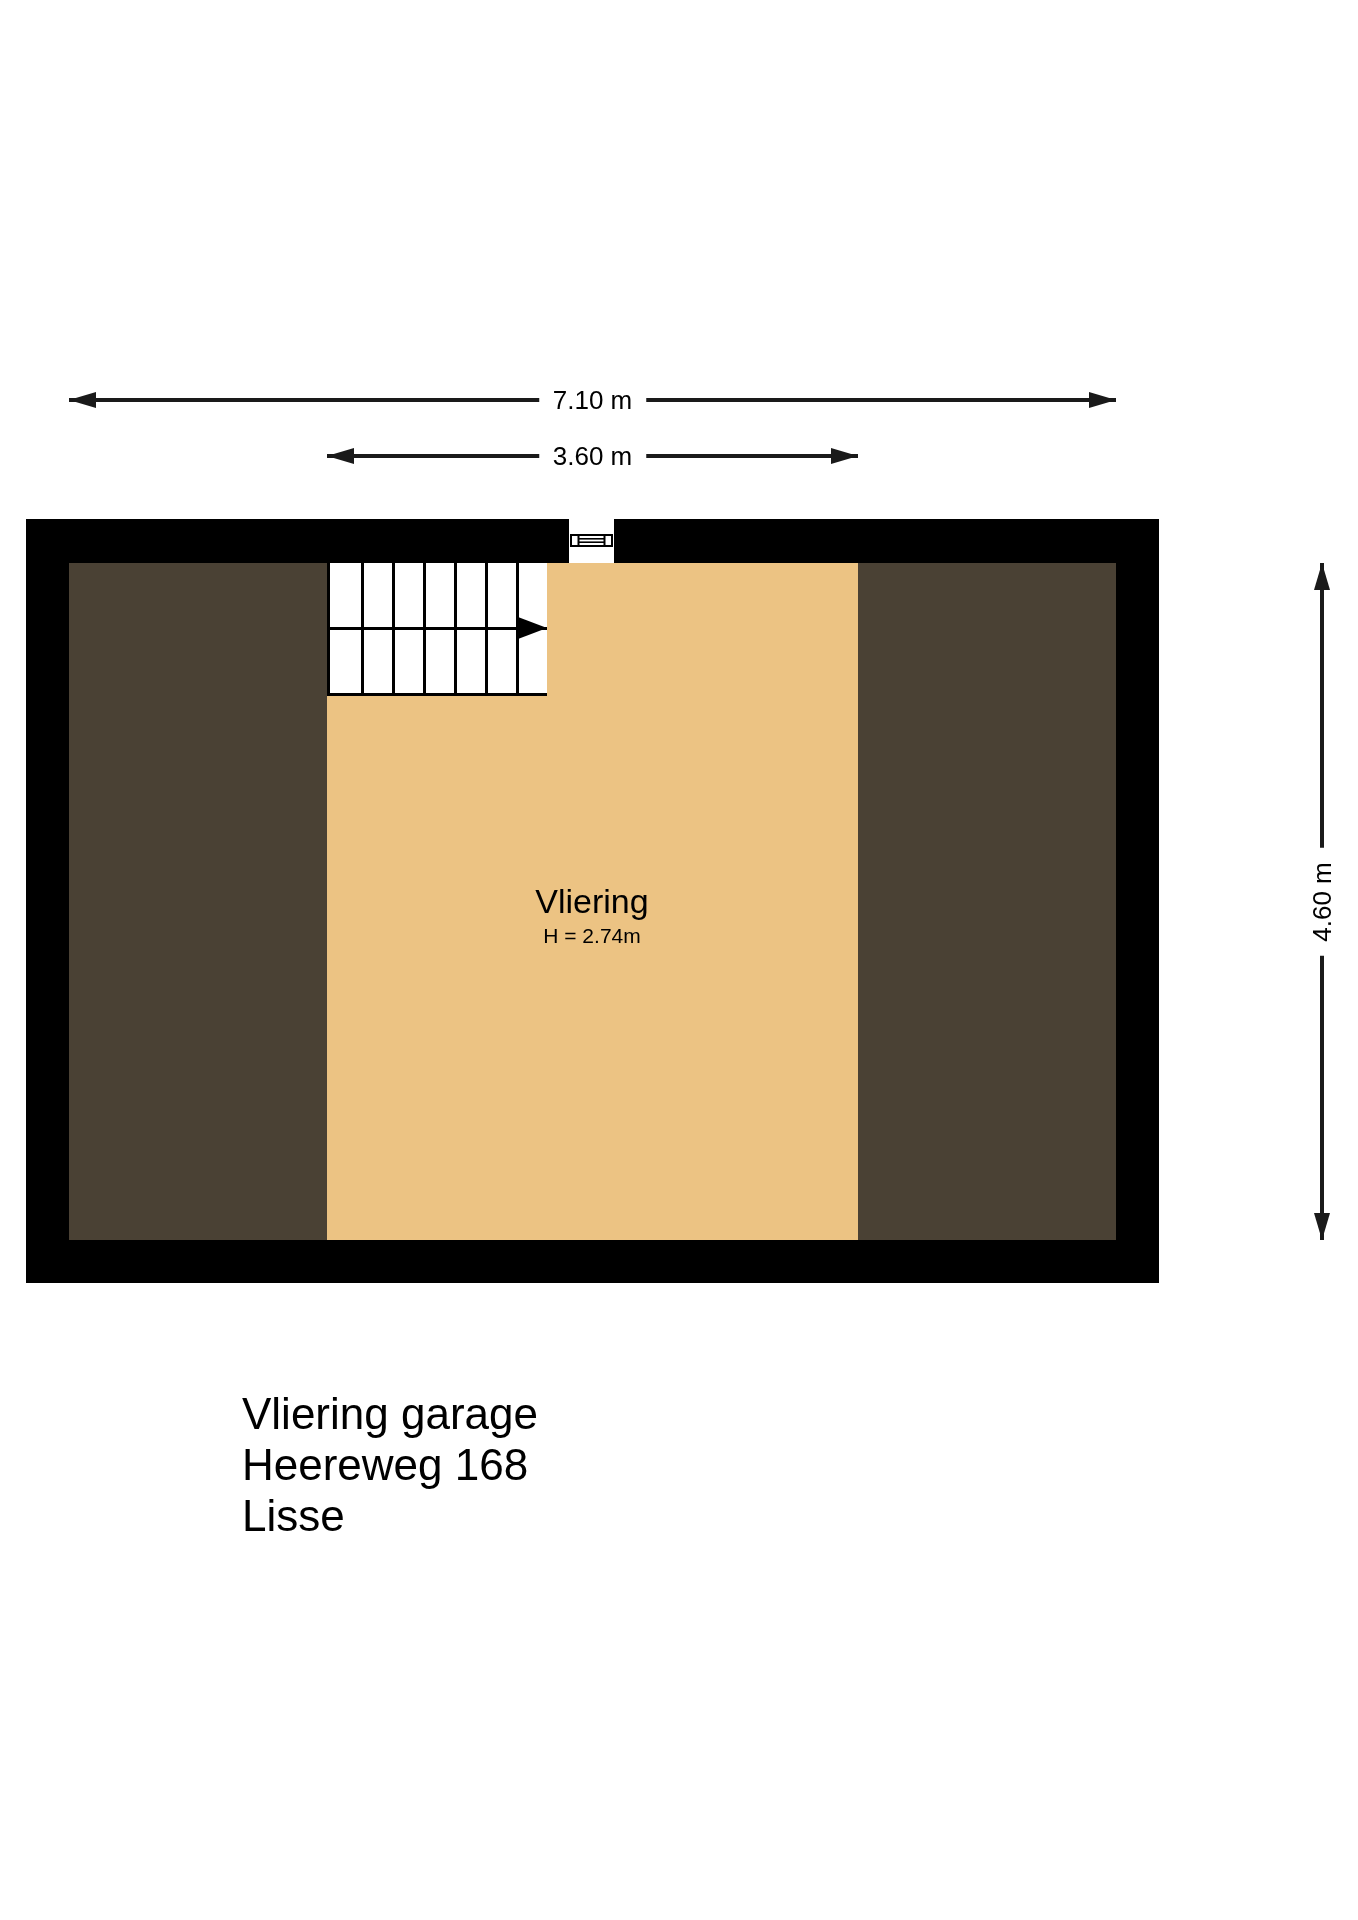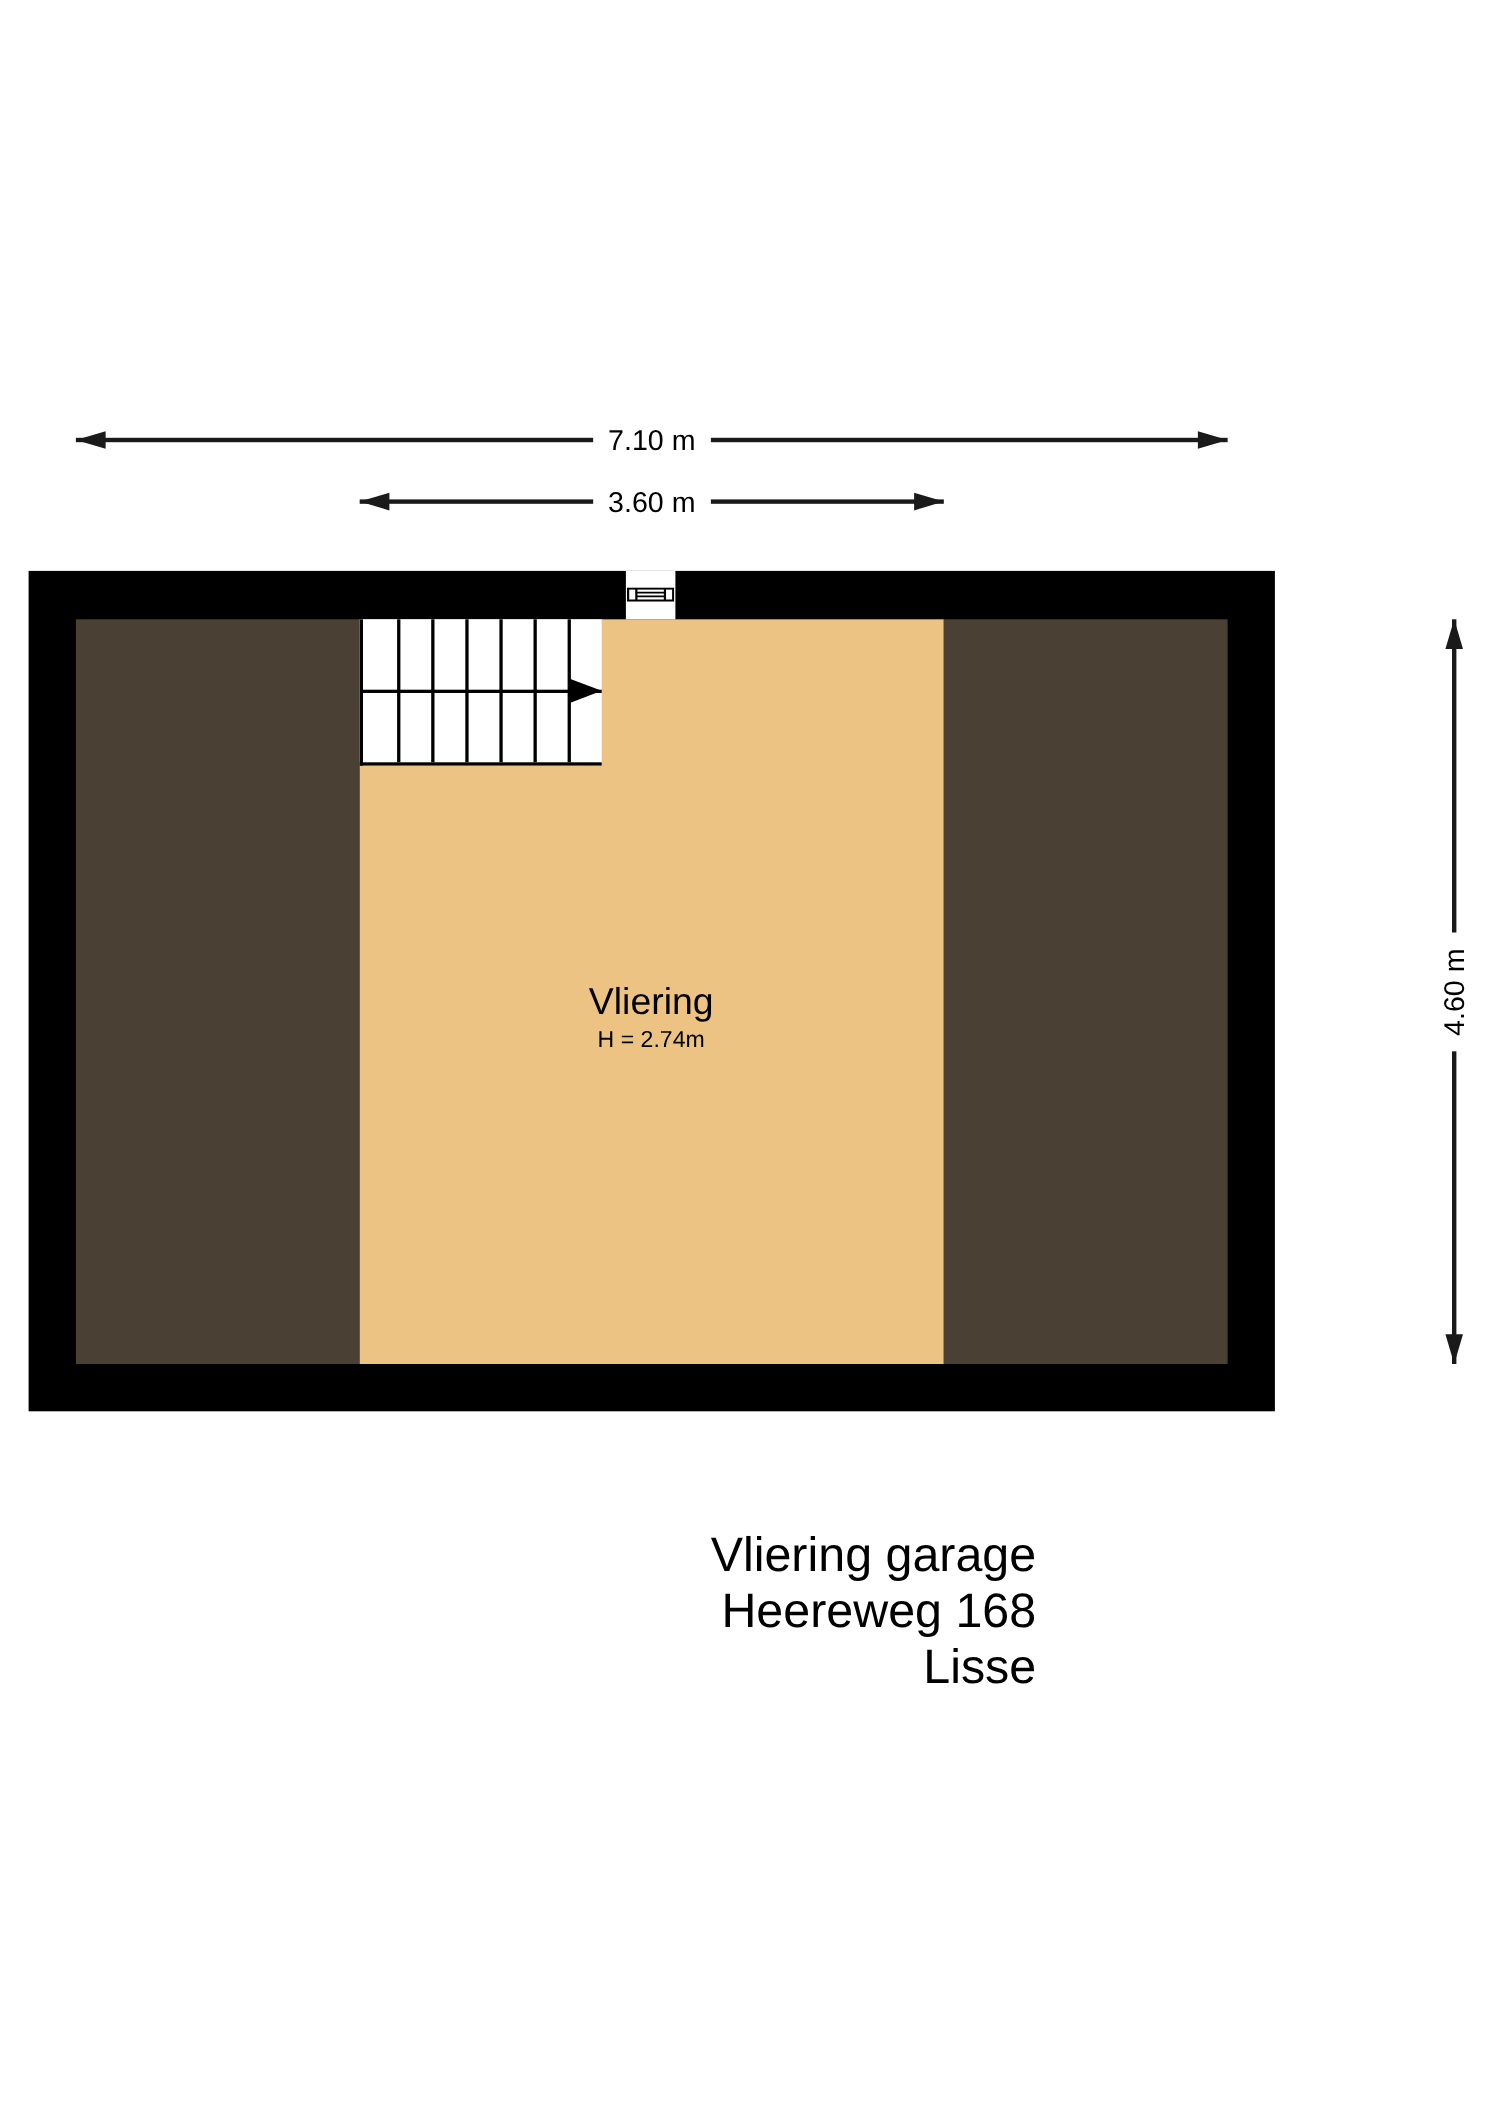--- a/index.html
+++ b/index.html
@@ -46,25 +46,25 @@
     border-left:8px solid transparent;border-right:8px solid transparent;border-top:27px solid var(--line);}
   .dim-label{
     position:absolute;left:50%;top:50%;transform:translate(-50%,-50%);
     background:var(--bg,#fff);padding:0 14px;font-size:26px;line-height:30px;white-space:nowrap;
   }
   .dim-label-v{
     position:absolute;left:50%;top:50%;transform:translate(-50%,-50%) rotate(-90deg);
     background:var(--bg,#fff);padding:0 14px;font-size:26px;line-height:30px;white-space:nowrap;
   }
   
-  .room-label{position:absolute;left:392px;top:882px;width:400px;text-align:center;margin-top:10px;}
+  .room-label{position:absolute;left:392px;top:882px;width:400px;text-align:center;}
   .room-name{font-size:34px;line-height:38px;}
   .room-note{font-size:21px;line-height:32px;}
   
-  .title-block{position:absolute;left:242px;top:1388px;width:700px;text-align:right;font-size:44px;line-height:51px;}
+  .title-block{position:absolute;left:242px;top:1388px;width:700px;text-align:left;font-size:44px;line-height:51px;}
 </style>
 </head>
 <body>
 
 <div class="canvas" style="--wall: #000000; --storage: #4a4134; --floor: #ecc383; --line: #1a1a1a; --bg: #ffffff;">
 
   <div class="dim-h dim-total-width">
     <div class="arr arr-left"></div>
     <div class="arr arr-right"></div>
     <div class="dim-label">7.10 m</div>

